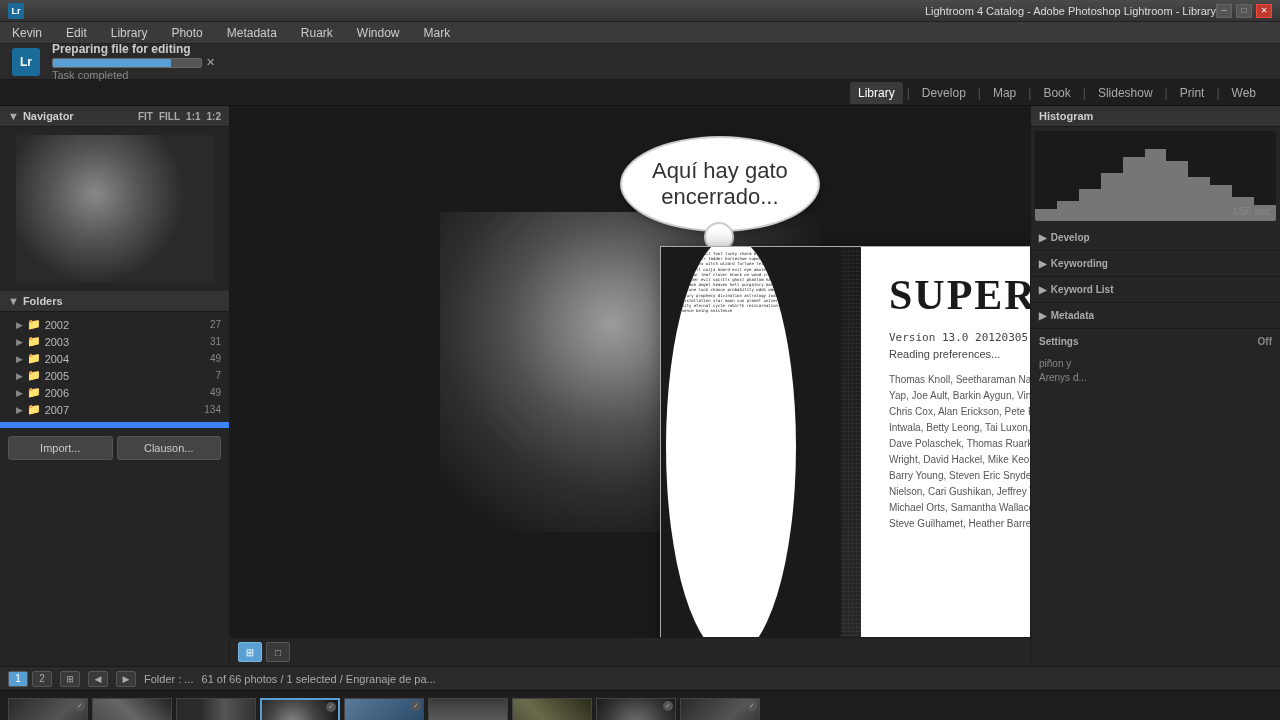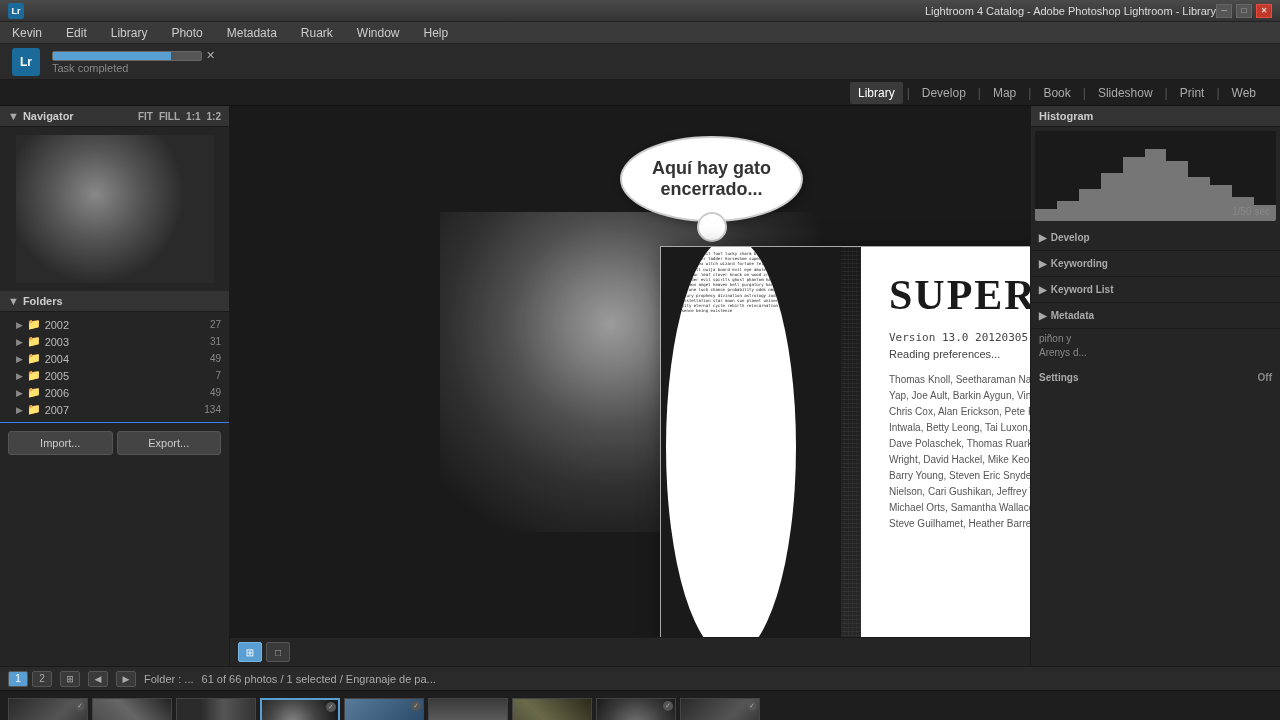--- a/index.html
+++ b/index.html
@@ -178,21 +178,21 @@
     }
     .folder-item .arrow { color: #888; font-size: 9px; }
     .folder-icon { color: #b8a050; font-size: 11px; }
     .folder-count { margin-left: auto; color: #888; font-size: 10px; }
 
     
     .panel-bottom-btns {
       display: flex;
       gap: 4px;
       padding: 8px;
-      border-top: 1px solid #3b82f6;
+      border-top: 6px solid #3b82f6;
     }
     .panel-btn {
       flex: 1;
       padding: 5px;
       background: #444;
       border: 1px solid #555;
       border-radius: 3px;
       color: #ccc;
       font-size: 11px;
       text-align: center;
@@ -377,22 +377,22 @@
     .thought-bubble {
       position: absolute;
       top: 30px; left: 390px;
       pointer-events: none;
     }
     .thought-cloud {
       background: white;
       border: 2px solid #ccc;
       border-radius: 50%;
       padding: 20px 30px;
-      font-size: 18px;
-      font-weight: bold;
+      font-size: 22px;
+      font-weight: normal;
       color: #333;
       text-align: center;
       position: relative;
       box-shadow: 2px 2px 8px rgba(0,0,0,0.3);
     }
     .thought-cloud::before {
       content: '';
       position: absolute;
       bottom: -30px; left: 50%;
       transform: translateX(-60%);
@@ -519,26 +519,27 @@
 </div>
 
 <div id="menubar">
   <span class="menu-item">Kevin</span>
   <span class="menu-item">Edit</span>
   <span class="menu-item">Library</span>
   <span class="menu-item">Photo</span>
   <span class="menu-item">Metadata</span>
   <span class="menu-item">Ruark</span>
   <span class="menu-item">Window</span>
-  <span class="menu-item">Help</span>
+  <span class="menu-item">Mark</span>
 </div>
 
 <div id="taskbar">
   <div class="lr-badge">Lr</div>
   <div class="task-info">
+    <div class="task-title">Preparing file for editing</div>
     <div class="progress-bar-wrap">
       <div class="progress-bar">
         <div class="progress-fill"></div>
       </div>
       <span class="progress-x">✕</span>
     </div>
     <div class="task-sub">Task completed</div>
   </div>
 </div>
 
@@ -618,21 +619,21 @@
           <span class="arrow">▶</span>
           <span class="folder-icon">📁</span>
           <span>2007</span>
           <span class="folder-count">134</span>
         </div>
       </div>
     </div>
 
     <div class="panel-bottom-btns">
       <div class="panel-btn">Import...</div>
-      <div class="panel-btn">Export...</div>
+      <div class="panel-btn">Clauson...</div>
     </div>
   </div>
 
   <div id="center">
     <div id="photo-area">
       <div class="main-photo"></div>
 
       <div id="overlay">
 
         <div class="thought-bubble">
@@ -738,30 +739,30 @@
         <span>Keyword List</span>
       </div>
     </div>
     <div class="right-section">
       <div class="right-section-header">
         <span>▶</span>
         <span>Metadata</span>
       </div>
     </div>
 
-    <div style="padding: 4px 8px; color:#888; font-size:10px;">
-      <div style="margin-bottom:3px;">piñon y</div>
-      <div style="margin-bottom:3px;">Arenys d...</div>
-    </div>
-
     <div style="padding: 4px 8px;">
       <div class="right-section-header">
         <span>Settings</span>
         <span style="margin-left:auto; color:#888;">Off</span>
       </div>
+    </div>
+
+    <div style="padding: 4px 8px; color:#888; font-size:10px;">
+      <div style="margin-bottom:3px;">piñon y</div>
+      <div style="margin-bottom:3px;">Arenys d...</div>
     </div>
   </div>
 
 </div>
 
 <div id="statusbar">
   <div class="page-nums">
     <div class="page-num active">1</div>
     <div class="page-num">2</div>
   </div>

